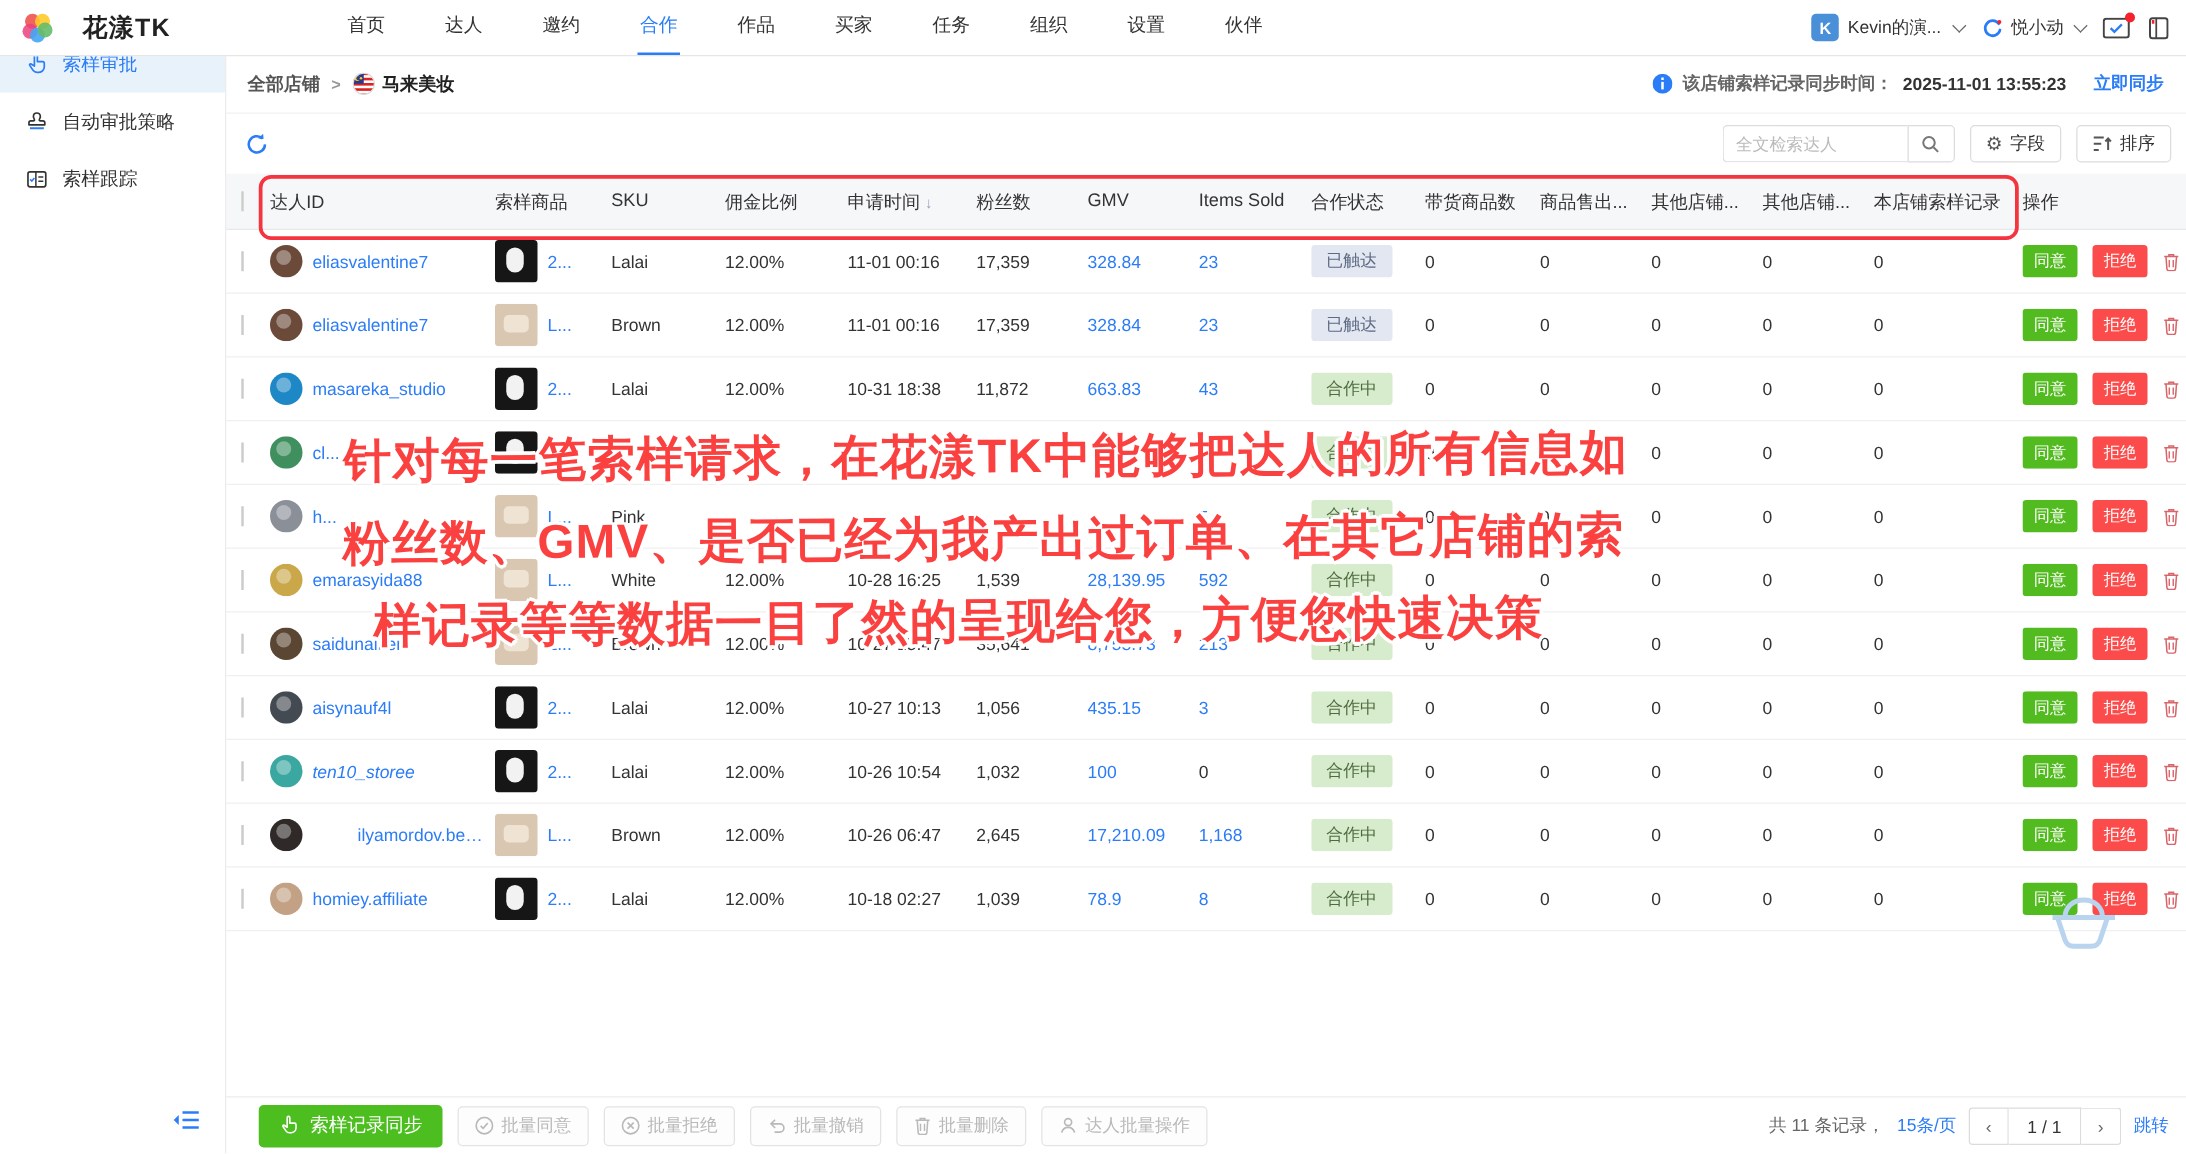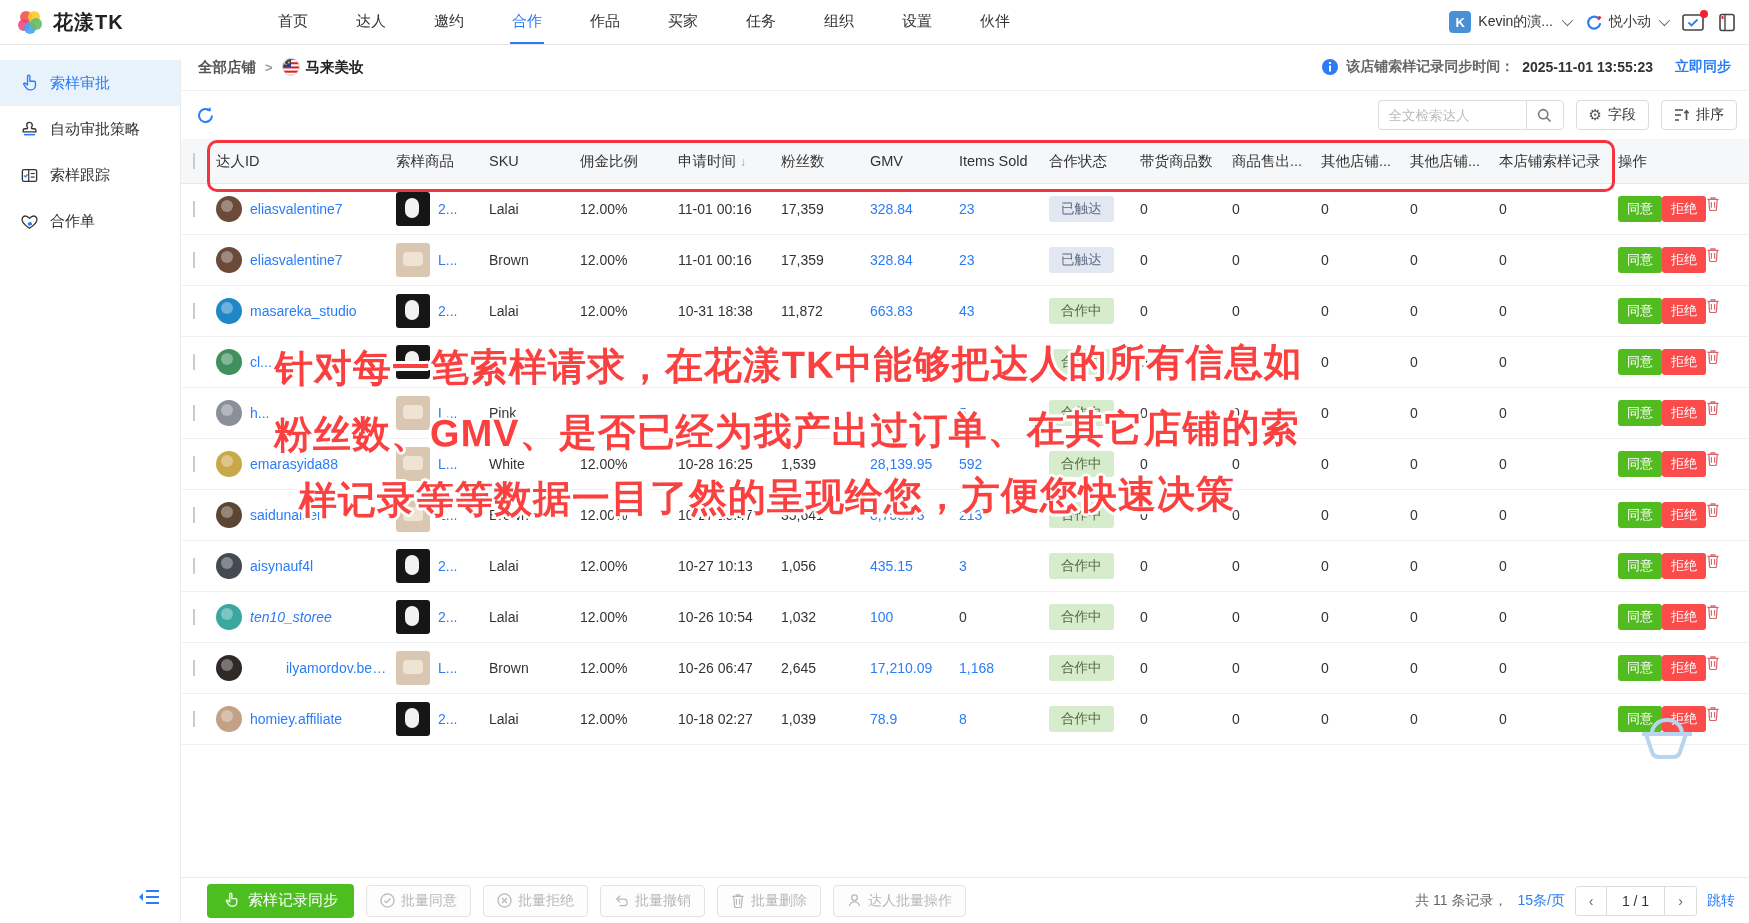--- a/index.html
+++ b/index.html
@@ -1,36 +1,36 @@
 <!DOCTYPE html>
 <html><head>
 <meta charset="utf-8">
 <style>
   html,body{margin:0;padding:0;}
   body{font-family:"Liberation Sans","DejaVu Sans",sans-serif;}
   #app{position:relative;width:1749px;height:923px;background:#fff;overflow:hidden;}
 
   
   .topbar{position:absolute;left:0;top:0;width:1749px;height:44px;border-bottom:1px solid #e6e6e6;display:flex;align-items:center;background:#fff;z-index:10;}
-  .logo{display:flex;align-items:center;gap:9px;margin-left:16px;width:130px;}
+  .logo{display:flex;align-items:center;gap:22px;margin-left:16px;width:130px;}
   .logo-title{font-size:20px;font-weight:bold;color:#222;letter-spacing:1px;}
   .nav{display:flex;margin-left:108px;height:44px;}
   .nav-item{font-size:15px;color:#333;padding:0 24px;line-height:42px;cursor:pointer;position:relative;}
   .nav-item.active{color:#2b7cf7;}
   .nav-item.active::after{content:"";position:absolute;left:22px;right:22px;bottom:0;height:2px;background:#2b7cf7;}
   .topbar-right{margin-left:auto;display:flex;align-items:center;gap:15px;margin-right:14px;}
   .avatar-k{width:22px;height:22px;border-radius:4px;background:#4a90d9;color:#fff;font-size:13px;font-weight:bold;display:flex;align-items:center;justify-content:center;}
   .user-name{font-size:14px;color:#333;}
   .chev{width:7px;height:7px;border-right:1.5px solid #666;border-bottom:1.5px solid #666;transform:rotate(45deg) translateY(-2px);display:inline-block;margin-left:2px;}
   .assist{display:flex;align-items:center;gap:6px;font-size:14px;color:#333;}
   .icon-btn{position:relative;display:flex;align-items:center;cursor:pointer;}
   .badge-dot{position:absolute;top:-4px;right:-4px;width:8px;height:8px;border-radius:50%;background:#f5222d;}
 
   
-  .sidebar{position:absolute;left:0;top:60px;width:180px;bottom:0;border-right:1px solid #ececec;background:#fff;z-index:9;}
+  .sidebar{position:absolute;left:0;top:28px;width:180px;bottom:0;border-right:1px solid #ececec;background:#fff;z-index:9;}
   .side-item{height:46px;display:flex;align-items:center;gap:11px;padding-left:20px;font-size:15px;color:#333;cursor:pointer;}
   .side-item.active{background:#e7f2fb;color:#2b7cf7;}
   .side-item svg{flex:0 0 auto;}
   .collapse-btn{position:absolute;left:138px;bottom:14px;color:#2b7cf7;cursor:pointer;}
 
   
   .main{position:absolute;left:180px;top:44px;right:0;bottom:0;background:#fff;}
   .crumb-row{height:46px;display:flex;align-items:center;padding:0 18px;border-bottom:1px solid #f1f1f1;font-weight:bold;}
   .crumb{font-size:14.5px;color:#555;display:flex;align-items:center;gap:9px;}
   .crumb .sep{color:#999;font-size:13px;}
@@ -60,21 +60,21 @@
   .ava::after{content:"";position:absolute;left:5px;top:4px;width:12px;height:12px;border-radius:50%;background:rgba(255,255,255,.35);}
   .prod-cell{display:flex;align-items:center;gap:8px;}
   .thumb{width:34px;height:34px;border-radius:3px;flex:0 0 auto;position:relative;}
   .thumb.dark{background:#161616;}
   .thumb.dark::after{content:"";position:absolute;left:9px;top:6px;width:14px;height:20px;border-radius:7px;background:#f2f2f2;}
   .thumb.beige{background:#d9c7b2;}
   .thumb.beige::after{content:"";position:absolute;left:7px;top:9px;width:20px;height:14px;border-radius:4px;background:#efe3d3;}
   .badge{display:inline-block;padding:4px 12px;border-radius:3px;font-size:13.5px;}
   .badge.reached{background:#e2e7f2;color:#5d6a82;}
   .badge.active{background:#d7ebcd;color:#4f6b3e;}
-  .act-cell{display:flex;align-items:flex-start;gap:0;}
+  .act-cell{display:flex;align-items:center;gap:12px;}
   .btn-ok{background:#52bb1f;color:#fff;border:none;border-radius:3px;padding:4px 9px;font-size:13px;cursor:pointer;}
   .btn-no{background:#fb4b4b;color:#fff;border:none;border-radius:3px;padding:4px 9px;font-size:13px;cursor:pointer;}
   .trash{color:#d9656a;cursor:pointer;display:flex;}
   .sort-arrow{color:#9aa3b5;font-size:12px;margin-left:4px;}
 
   
   .red-frame{position:absolute;left:27px;top:96px;width:1402px;height:46px;border:3px solid #f4343f;border-radius:10px;pointer-events:none;z-index:6;}
   .anno{position:absolute;font-size:38px;font-weight:bold;color:#fb4040;white-space:nowrap;z-index:7;letter-spacing:1px;
         text-shadow:-2px -2px 0 #fff,2px -2px 0 #fff,-2px 2px 0 #fff,2px 2px 0 #fff,0 -3px 0 #fff,0 3px 0 #fff,-3px 0 0 #fff,3px 0 0 #fff;}
   .anno.l1{left:275px;top:340px;transform:rotate(-.4deg);}
@@ -176,29 +176,20 @@
           <span style="display:flex;">
             <svg width="19" height="19" viewBox="0 0 24 24">
               <rect x="3" y="4.5" width="18" height="15" rx="2" fill="none" stroke="currentColor" stroke-width="1.7"></rect>
               <line x1="11" y1="4.5" x2="11" y2="19.5" stroke="currentColor" stroke-width="1.5"></line>
               <path d="M5.2 12l1.7 1.7 2.6-3" fill="none" stroke="#2b7cf7" stroke-width="1.6"></path>
               <line x1="13.5" y1="9.5" x2="18.5" y2="9.5" stroke="currentColor" stroke-width="1.5"></line>
               <line x1="13.5" y1="14" x2="18.5" y2="14" stroke="currentColor" stroke-width="1.5"></line>
             </svg>
           </span>
           <span>索样跟踪</span>
-        </div>
-        <div class="side-item">
-          <span style="display:flex;">
-            <svg width="19" height="19" viewBox="0 0 24 24">
-              <path d="M12 20.5S4.8 16 3 11.8C1.6 8.3 3.7 5 6.8 5c2 0 3.3 1 5.2 3 1.9-2 3.2-3 5.2-3 3.1 0 5.2 3.3 3.8 6.8-1.8 4.2-9 8.7-9 8.7z" fill="none" stroke="currentColor" stroke-width="1.7" stroke-linejoin="round"></path>
-              <rect x="10" y="13" width="5" height="4" rx="1" fill="#2b7cf7" transform="rotate(-20 12.5 15)"></rect>
-            </svg>
-          </span>
-          <span>合作单</span>
         </div>
       </div>
     <div class="collapse-btn">
       <svg width="22" height="16" viewBox="0 0 22 16">
         <line x1="8" y1="2" x2="21" y2="2" stroke="currentColor" stroke-width="2"></line>
         <line x1="8" y1="8" x2="21" y2="8" stroke="currentColor" stroke-width="2"></line>
         <line x1="8" y1="14" x2="21" y2="14" stroke="currentColor" stroke-width="2"></line>
         <path d="M5 4l-4 4 4 4z" fill="currentColor"></path>
       </svg>
     </div>

